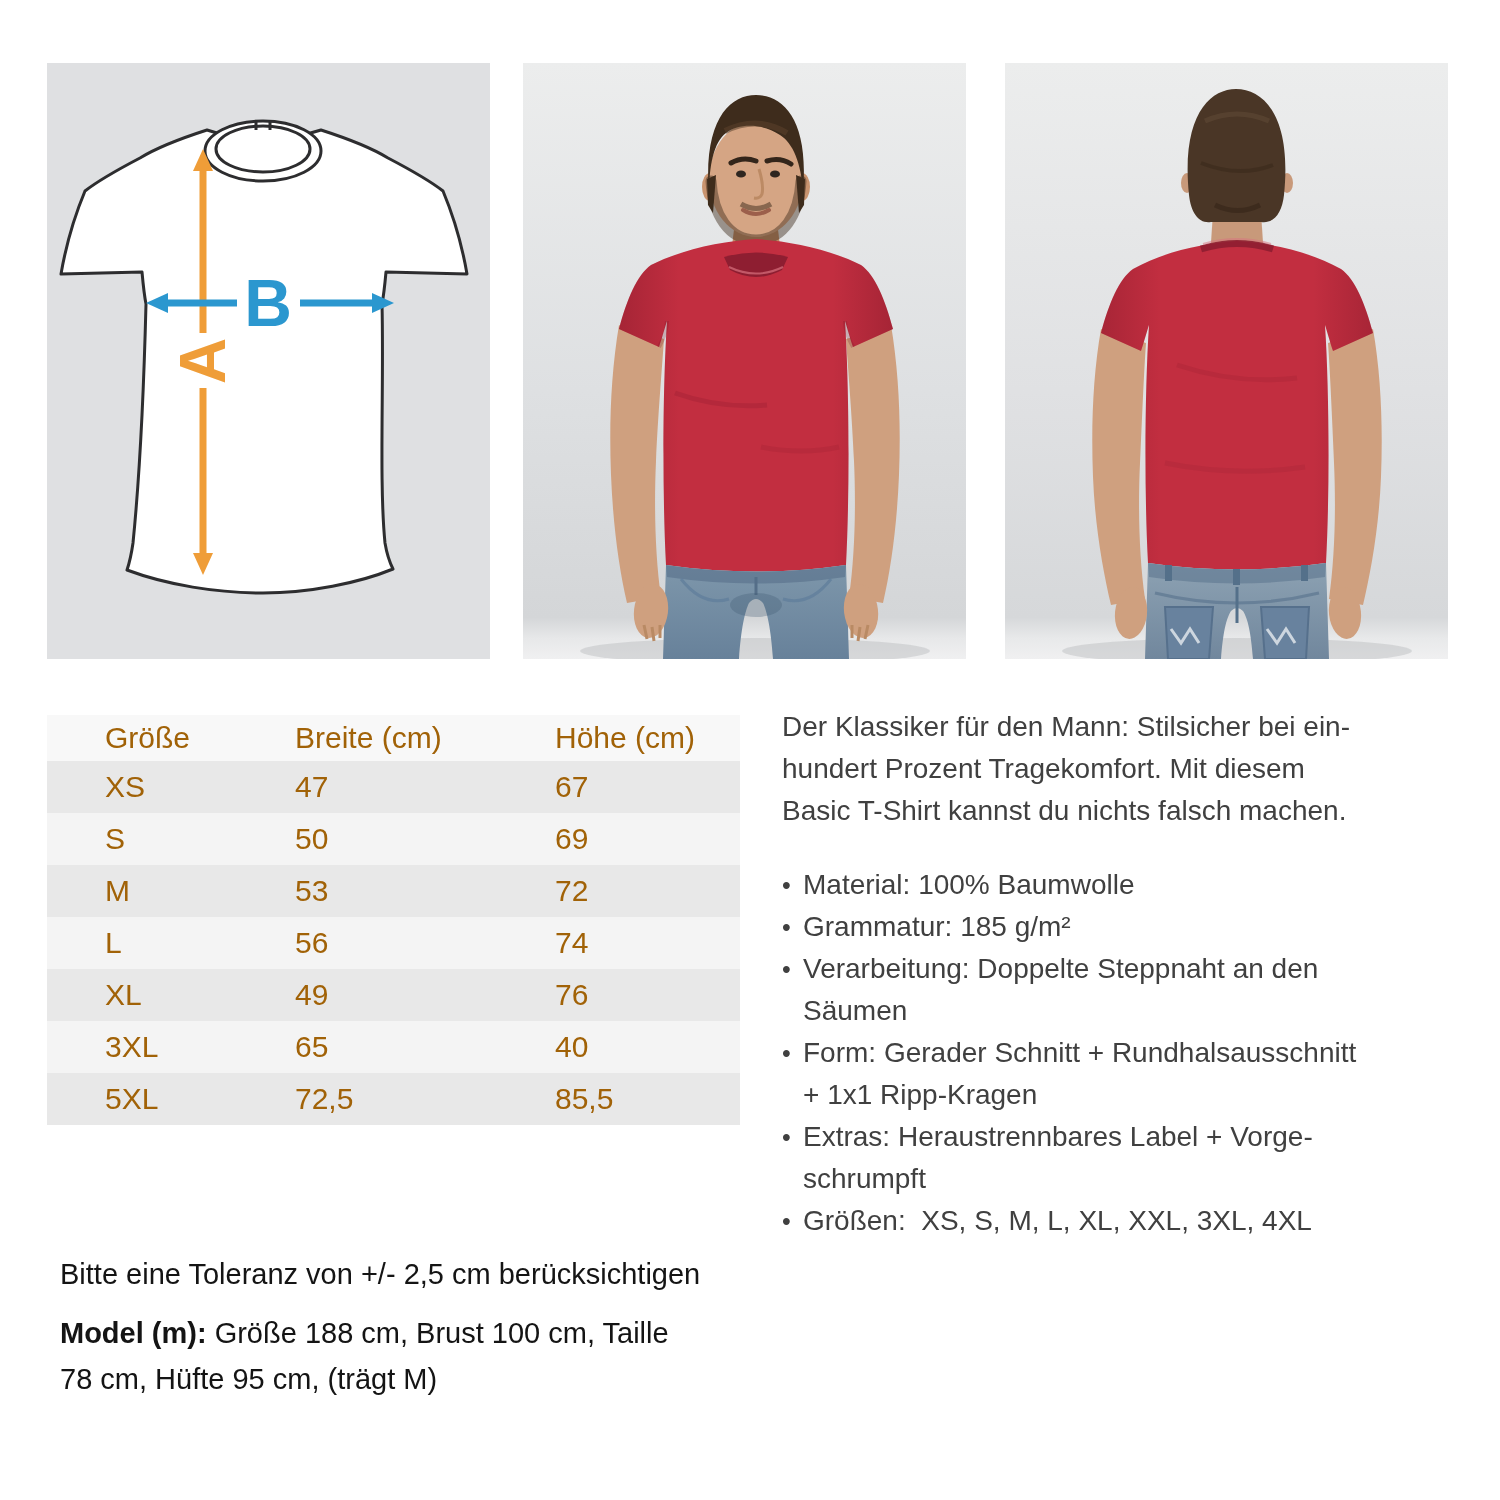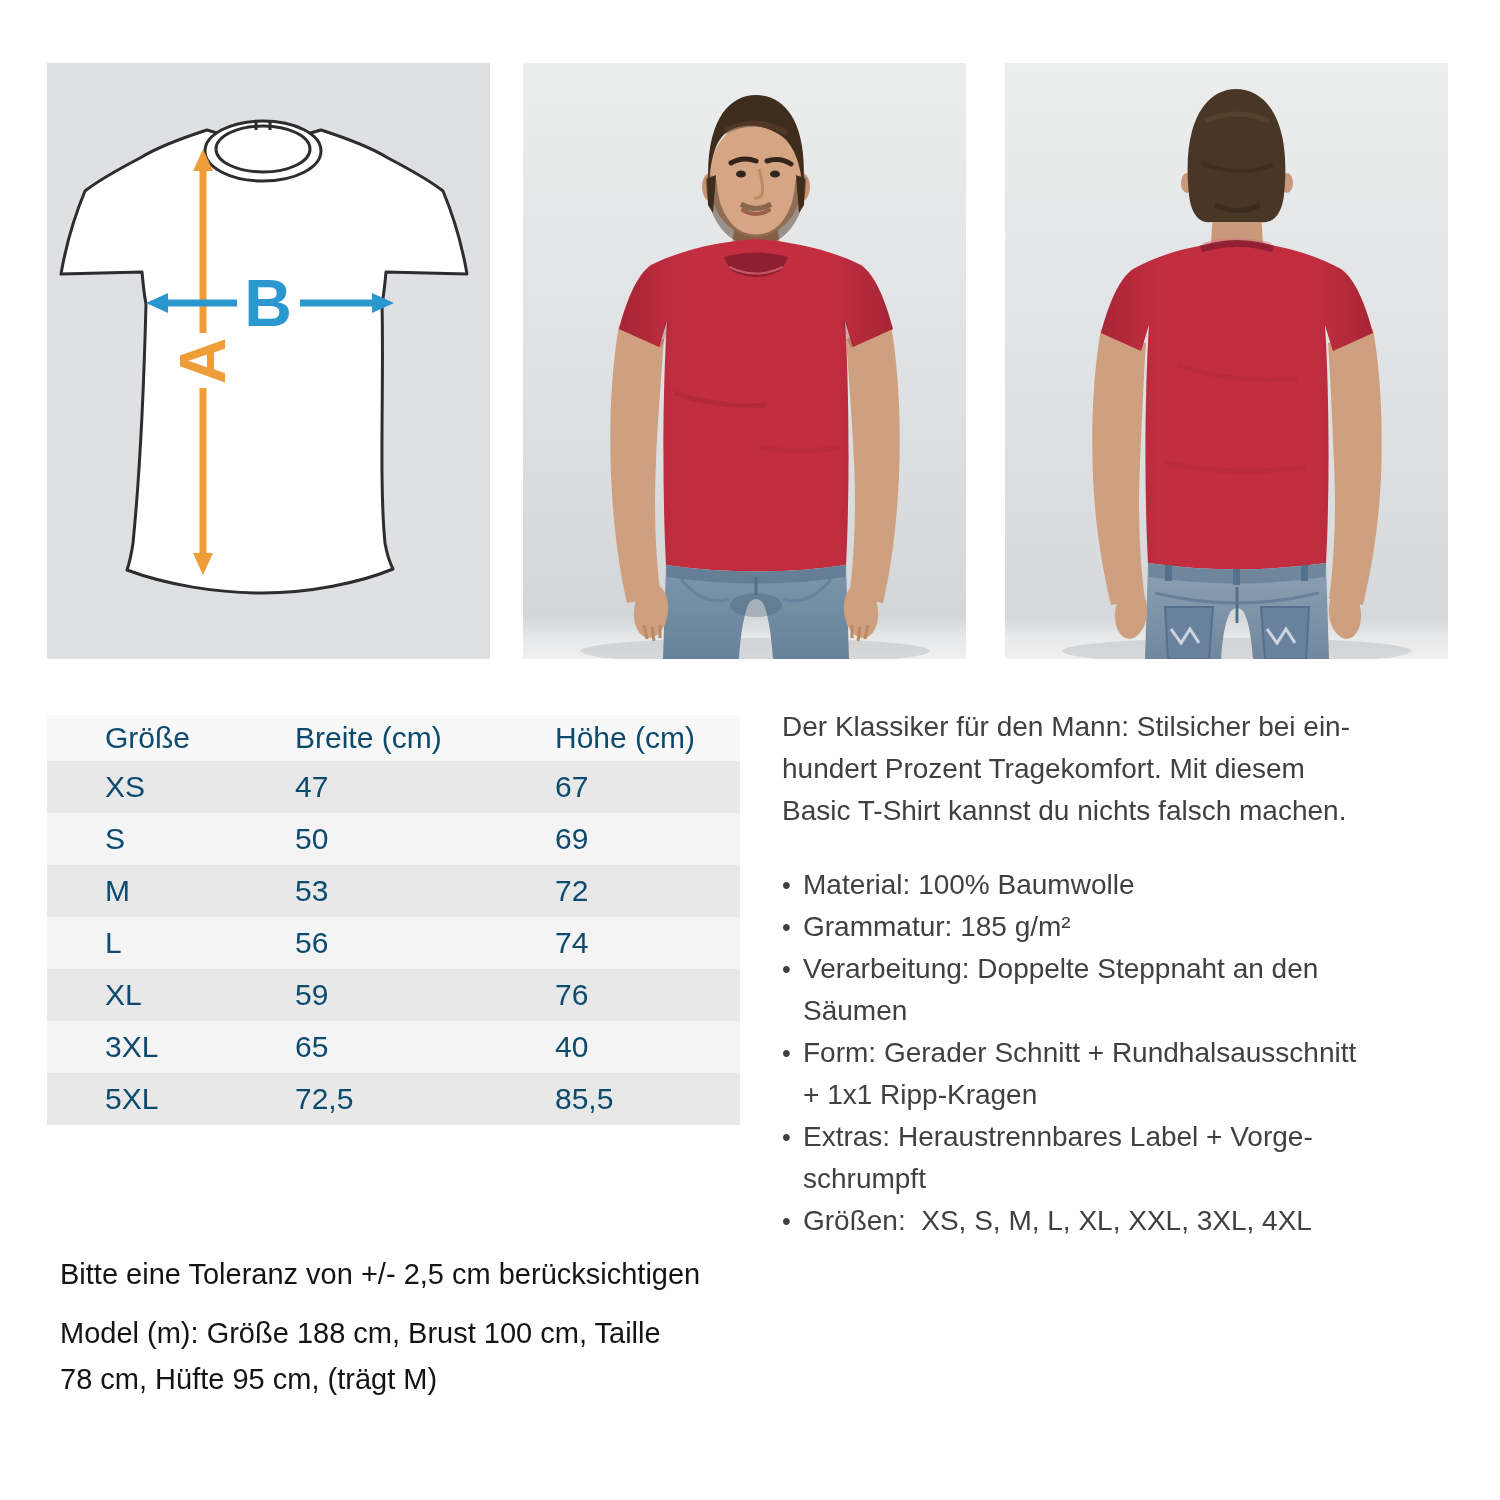--- a/index.html
+++ b/index.html
@@ -5,32 +5,32 @@
   html,body{margin:0;padding:0;background:#fff}
   body{font-family:"Liberation Sans",sans-serif;color:#1b1b1b}
   .page{position:relative;width:1500px;height:1500px;background:#fff;overflow:hidden}
   .panel{position:absolute;top:63px;width:443px;height:596px;overflow:hidden}
   #panel-diagram{left:47px;background:#dfe0e2}
   #panel-front{left:523px}
   #panel-back{left:1005px}
   .panel svg{display:block;width:100%;height:100%}
 
   
-  .size-table{position:absolute;left:47px;top:715px;width:693px;font-size:30px;color:#0c4a6e}
+  .size-table{position:absolute;left:47px;top:715px;width:693px;font-size:30px;color:#a16207}
   .t-row{display:grid;grid-template-columns:190px 260px 1fr;align-items:center;height:52px}
   .t-head{height:46px;background:#f8f8f8}
   .cell{padding-left:58px;white-space:nowrap}
   .t-body .t-row:nth-child(odd){background:#e8e8e8}
   .t-body .t-row:nth-child(even){background:#f4f4f4}
 
   
   .notes{position:absolute;left:47px;top:1238px;width:724px;font-size:29px;line-height:46px;color:#141414}
   .notes p{margin:13px}
   .model-text{white-space:pre-line}
-  .model-label{font-weight:400}
+  .model-label{font-weight:700}
 
   
   .description{position:absolute;left:782px;top:706px;width:684px;font-size:28px;line-height:42px;color:#404040}
   .intro{margin:0 0 32px 0;white-space:pre-line}
   .bullets{list-style:none;margin:0;padding:0}
   .bullets li{display:flex;align-items:flex-start}
   .b-dot{flex:none;width:21px;font-size:25px}
   .b-text{white-space:pre-line}
 
   .svg-letter{font-family:"Liberation Sans",sans-serif;font-weight:700}
@@ -274,21 +274,21 @@
     </div>
 
     <div class="t-row">
       <span class="cell">L</span>
       <span class="cell">56</span>
       <span class="cell">74</span>
     </div>
 
     <div class="t-row">
       <span class="cell">XL</span>
-      <span class="cell">59</span>
+      <span class="cell">49</span>
       <span class="cell">76</span>
     </div>
 
 
     <div class="t-row">
       <span class="cell">3XL</span>
       <span class="cell">65</span>
       <span class="cell">40</span>
     </div>
 

